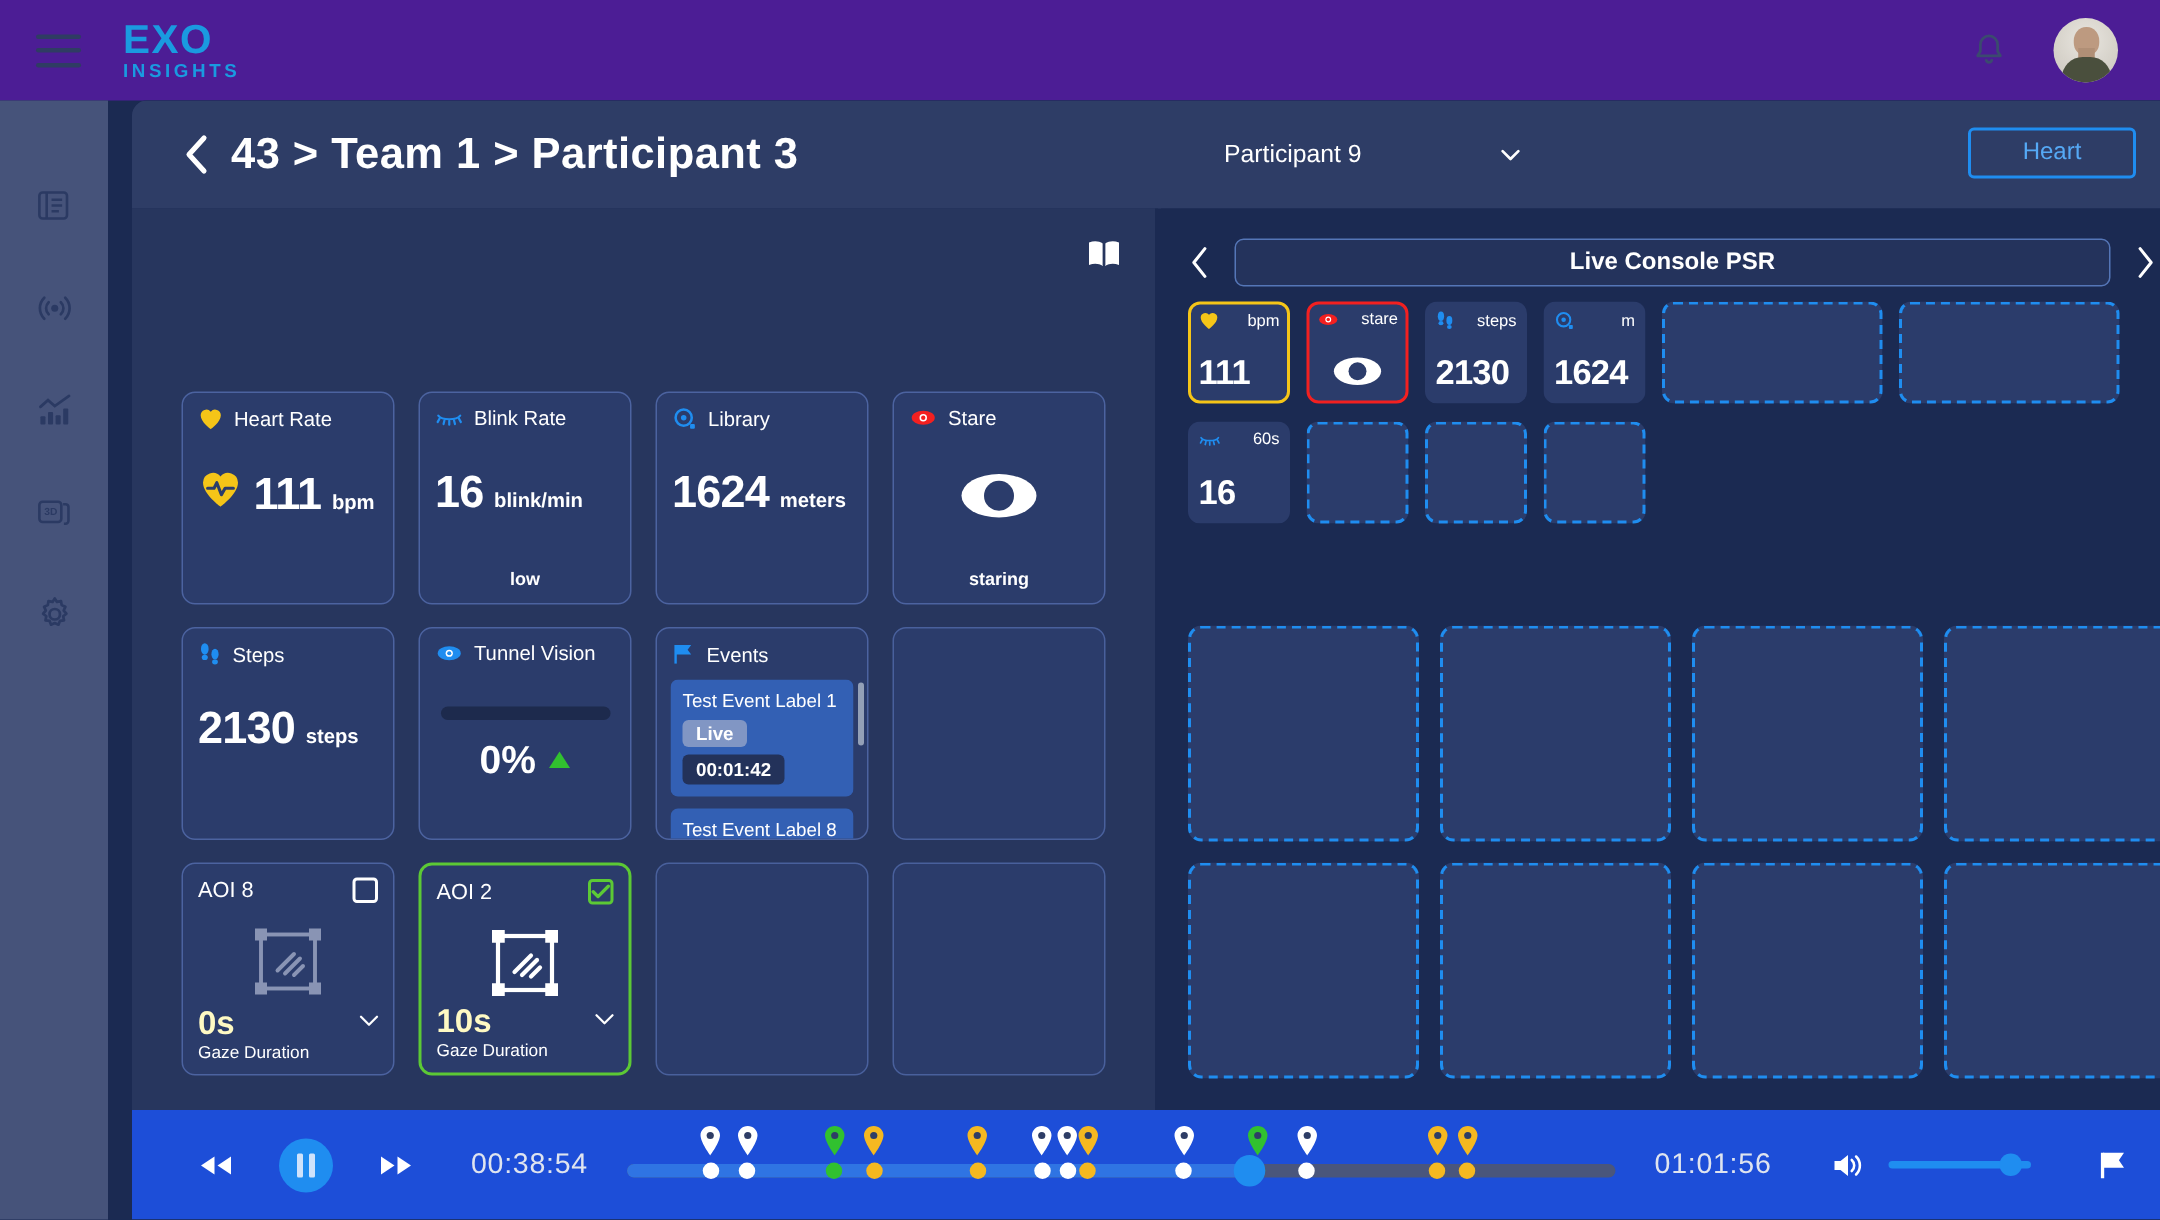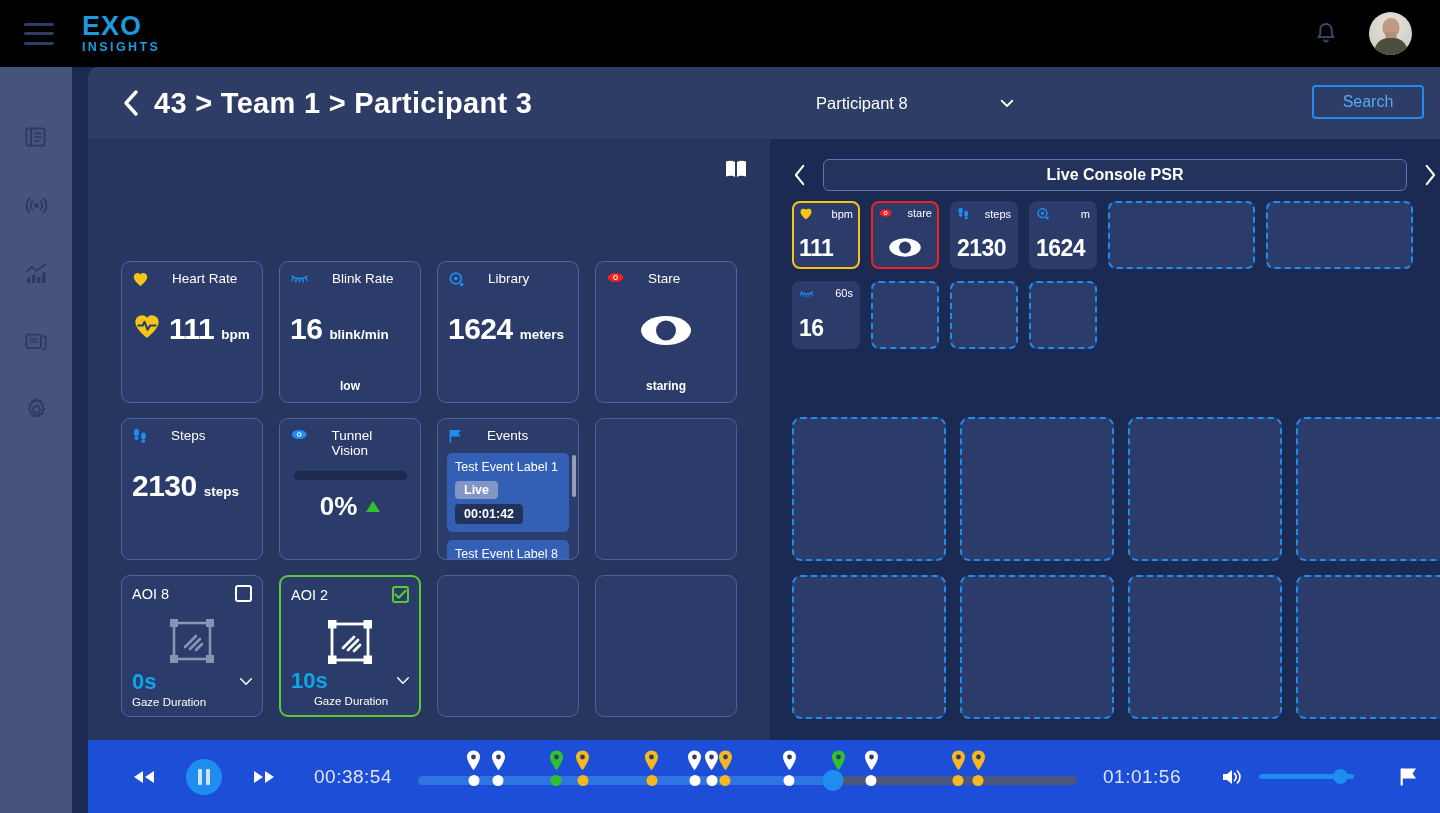--- a/index.html
+++ b/index.html
@@ -6,21 +6,21 @@
   html, body {
     width: 1440px; height: 813px;
     font-family: "Liberation Sans", sans-serif;
     background: #1b2a52;
     overflow: hidden;
   }
 
   
   .topbar {
     position: absolute; left: 0; top: 0; width: 1440px; height: 67px;
-    background: #000000;
+    background: #4c1d95;
     display: flex; align-items: center;
   }
   .hamburger {
     width: 30px; height: 22px; margin-left: 24px;
     display: flex; flex-direction: column; justify-content: space-between;
     cursor: pointer;
   }
   .hamburger span { display: block; height: 3px; background: #2f3c63; border-radius: 2px; }
   .logo { margin-left: 28px; line-height: 1; }
   .logo-main {
@@ -119,21 +119,21 @@
   .card-grid {
     position: absolute; left: 33px; top: 122px;
     width: 620px;
     display: grid; grid-template-columns: repeat(4, 142px); gap: 15px 16px;
   }
   .card {
     height: 142px; background: #2b3c6b; border: 1px solid #4c63a0;
     border-radius: 9px; position: relative; padding: 9px 10px; cursor: pointer;
   }
   .card.empty { background: #2b3c6b; border: 1px solid #49609c; cursor: default; }
-  .card-head { display: flex; gap: 23px; }
+  .card-head { display: flex; align-items: center; gap: 7px; }
   .card-label { font-size: 13.5px; color: #ffffff; }
   .card-value-row {
     position: absolute; left: 10px; right: 8px; top: 50px;
     display: flex; align-items: baseline; gap: 7px;
   }
   .card-value { font-size: 30px; font-weight: bold; color: #fff; letter-spacing: -.5px; }
   .card-unit { font-size: 13.5px; color: #fff; font-weight: bold; }
   .card-foot {
     position: absolute; left: 0; right: 0; bottom: 9px;
     text-align: center; font-size: 12px; color: #fff; font-weight: bold;
@@ -172,32 +172,32 @@
     display: inline-block; background: #23325a; color: #fff;
     font-size: 12.5px; font-weight: bold; border-radius: 4px; padding: 3px 9px; margin-top: 5px;
   }
   .events-scroll {
     position: absolute; right: 2px; top: 36px; width: 4px; height: 42px;
     background: #93a0b7; border-radius: 3px;
   }
 
   
   .card.aoi { padding: 9px 10px; }
-  .card.aoi-active { border: 2px solid #5cc935; text-align: center; }
+  .card.aoi-active { border: 2px solid #5cc935; }
   .aoi-head { display: flex; align-items: center; justify-content: space-between; }
   .aoi-name { font-size: 14.5px; color: #fff; }
   .checkbox {
     width: 17px; height: 17px; border: 2px solid #ffffff; border-radius: 3px;
     background: transparent; display: flex; align-items: center; justify-content: center; cursor: pointer;
   }
   .checkbox.checked { border-color: #5cc935; }
   .aoi-icon { position: absolute; left: 0; right: 0; top: 38px; display: flex; justify-content: center; }
   .aoi-foot { position: absolute; left: 10px; right: 8px; bottom: 8px; }
   .aoi-dur-row { display: flex; align-items: center; justify-content: space-between; }
-  .aoi-dur { font-size: 22px; font-weight: bold; color: #0ea5e9; }
+  .aoi-dur { font-size: 22px; font-weight: bold; color: #fef9c3; }
   .aoi-sub { font-size: 11.5px; color: #ffffff; margin-top: 1px; }
 
   .pager {
     position: absolute; left: 0; bottom: 32px; width: 684px;
     display: flex; align-items: center; justify-content: center; gap: 18px;
   }
   .dots { display: flex; gap: 14px; align-items: center; }
   .dot { width: 11px; height: 11px; border-radius: 50%; border: 2px solid #ffffff; cursor: pointer; }
   .dot.active { background: #1f8df0; border-color: #1f8df0; }
 
@@ -363,26 +363,26 @@
   <div class="page-head">
     <div class="breadcrumb">
       <span class="back-chev">
         <svg width="22" height="30" viewBox="0 0 22 30" fill="none" stroke="#ffffff" stroke-width="3.4" stroke-linecap="round" stroke-linejoin="round">
           <polyline points="16,4 6,15 16,26"></polyline>
         </svg>
       </span>
       <span>43 &gt; Team 1 &gt; Participant 3</span>
     </div>
     <div class="participant-select">
-      <span>Participant 8</span>
+      <span>Participant 9</span>
       <svg width="18" height="18" viewBox="0 0 24 24" fill="none" stroke="#ffffff" stroke-width="2.4" stroke-linecap="round" stroke-linejoin="round">
         <polyline points="5,9 12,16 19,9"></polyline>
       </svg>
     </div>
-    <button class="export-btn">Search</button>
+    <button class="export-btn">Heart</button>
   </div>
 
   <div class="lib">
     <div class="book-icon">
       <svg width="24" height="20" viewBox="0 0 24 20">
         <path d="M2 2.6c3.2-1.2 6.4-1.2 9.3.7v15c-2.9-1.9-6.1-1.9-9.3-.7z" fill="#ffffff"></path>
         <path d="M22 2.6c-3.2-1.2-6.4-1.2-9.3.7v15c2.9-1.9 6.1-1.9 9.3-.7z" fill="#ffffff"></path>
         <rect x="11.1" y="3" width="1.8" height="15" fill="#27365e"></rect>
       </svg>
     </div>

